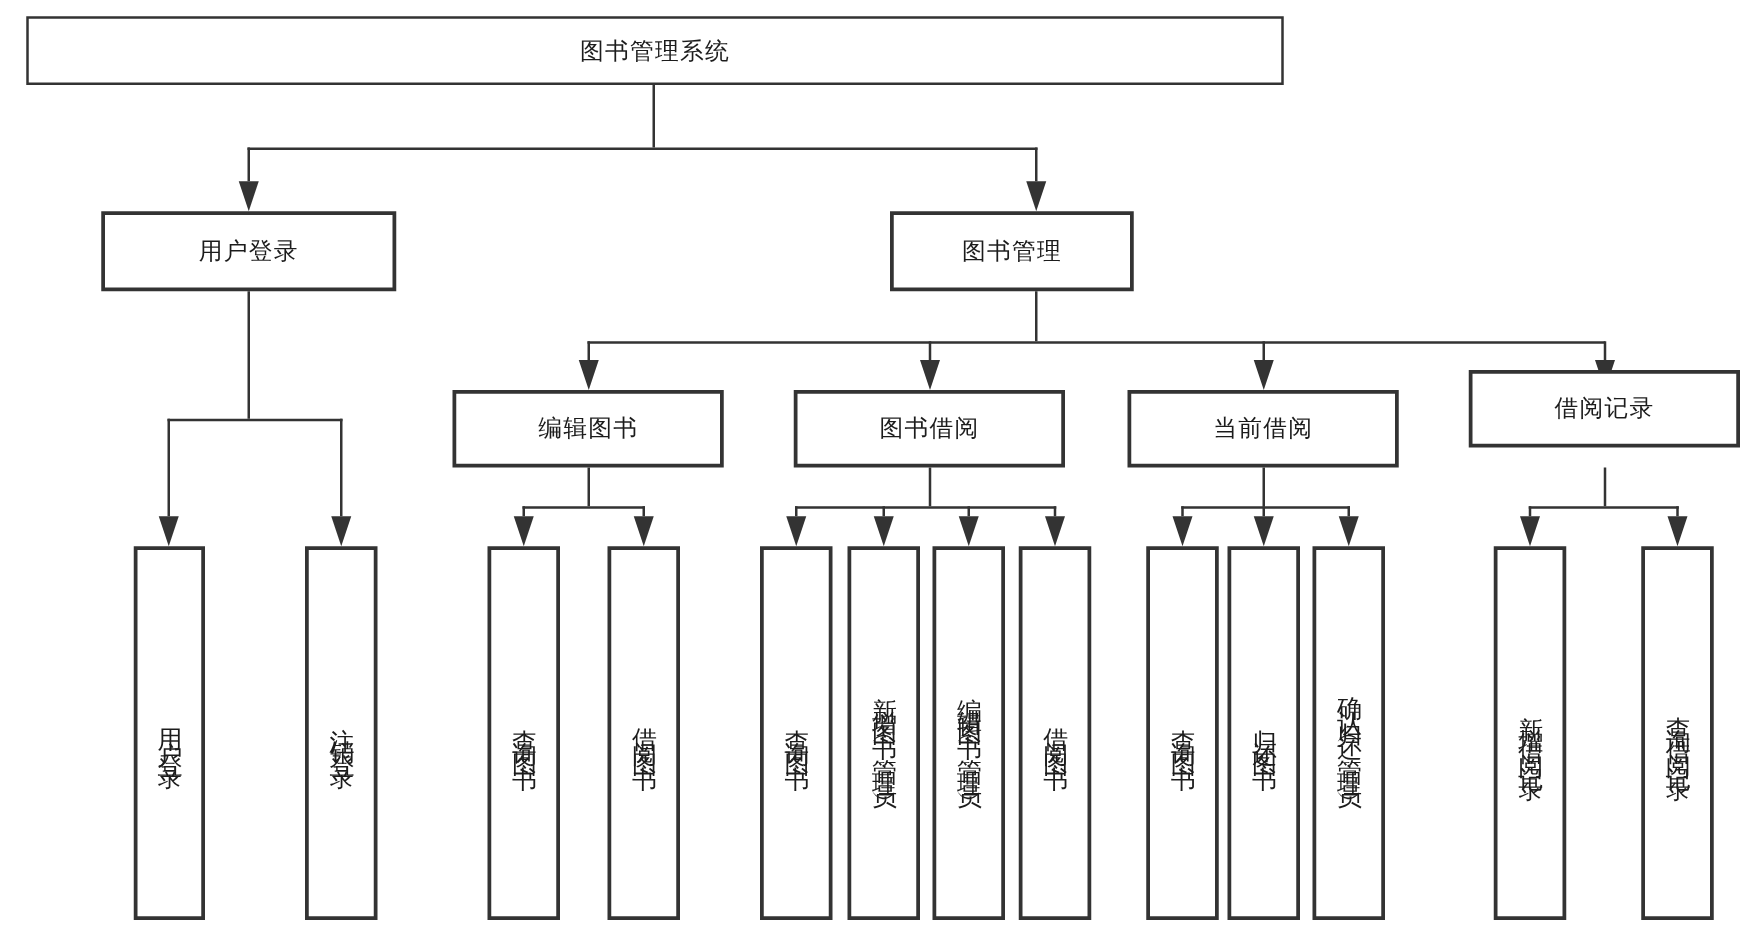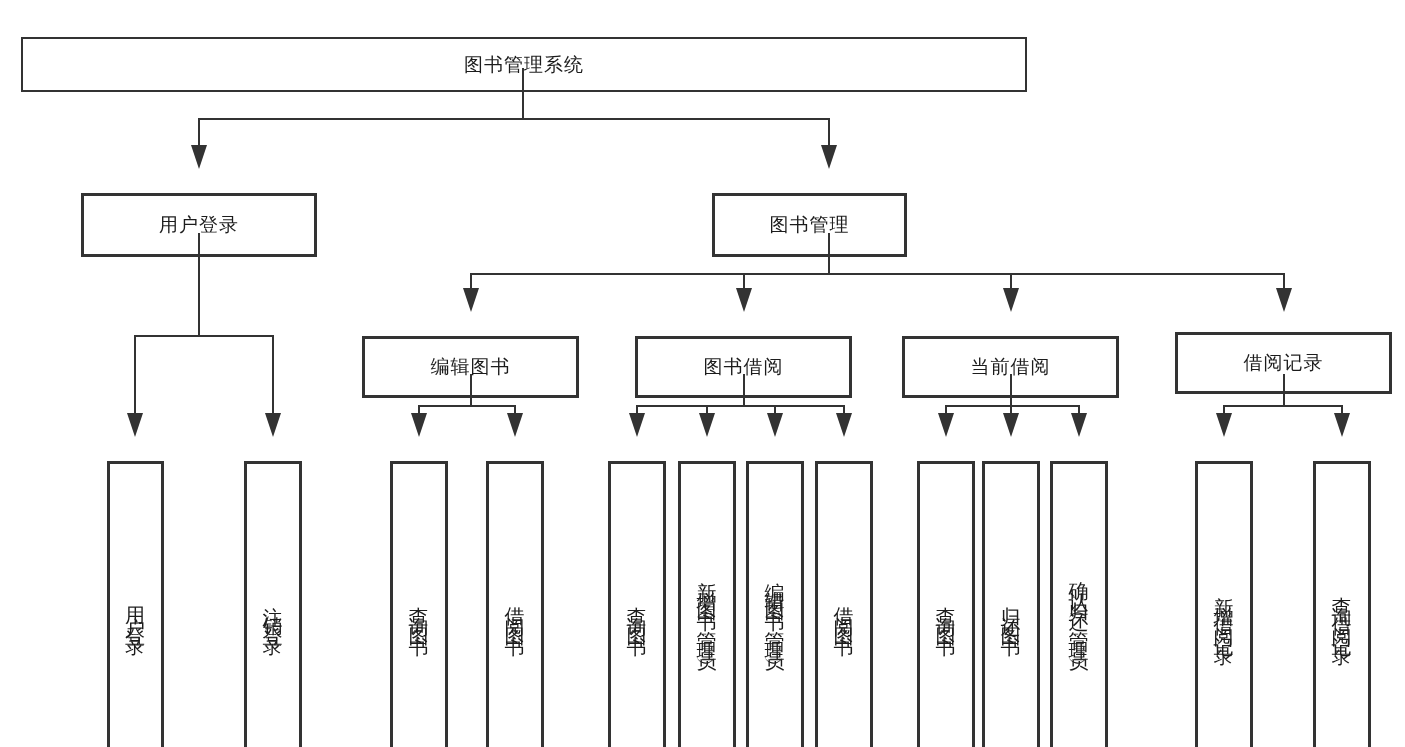--- a/index.html
+++ b/index.html
@@ -3,21 +3,21 @@
 <meta charset="utf-8">
 <style>
   html,body{margin:0;padding:0;background:#ffffff;}
   #stage{
     position:relative;width:1405px;height:747px;background:#ffffff;overflow:hidden;
     font-family:"Liberation Sans",sans-serif;color:#1f1f1f;
   }
   .node{
     position:absolute;background:#ffffff;border:3px solid #333333;box-sizing:border-box;
     display:flex;align-items:center;justify-content:center;
-    font-size:19px;letter-spacing:1px;color:#1c1c1c;margin-top:24px;
+    font-size:19px;letter-spacing:1px;color:#1c1c1c;
   }
   .node.root{border-width:2px;font-size:19px;}
   .vtext{
     writing-mode:vertical-rl;text-orientation:mixed;
     font-size:20px;letter-spacing:10px;line-height:1;white-space:nowrap;
   }
   .hline,.vline{position:absolute;background:#333333;}
   .hline{height:2px;}
   .vline{width:2px;}
   .arrow{
@@ -73,21 +73,21 @@
 
   <div class="node" style="left:362px;top:312px;width:217px;height:62px;">
     <span>编辑图书</span>
   </div>
   <div class="node" style="left:635px;top:312px;width:217px;height:62px;justify-content:center;">
     <span>图书借阅</span>
   </div>
   <div class="node" style="left:902px;top:312px;width:217px;height:62px;">
     <span>当前借阅</span>
   </div>
-  <div class="node" style="left:1175px;top:308px;width:217px;height:62px;">
+  <div class="node" style="left:1175px;top:296px;width:217px;height:62px;">
     <span>借阅记录</span>
   </div>
 
   <div class="vline" style="left:470px;top:374px;height:31px;"></div>
   <div class="hline" style="left:418px;top:405px;width:98px;"></div>
   <div class="vline" style="left:418px;top:405px;height:8px;"></div>
   <div class="arrow" style="left:411px;top:413px;"></div>
   <div class="vline" style="left:514px;top:405px;height:8px;"></div>
   <div class="arrow" style="left:507px;top:413px;"></div>
 

